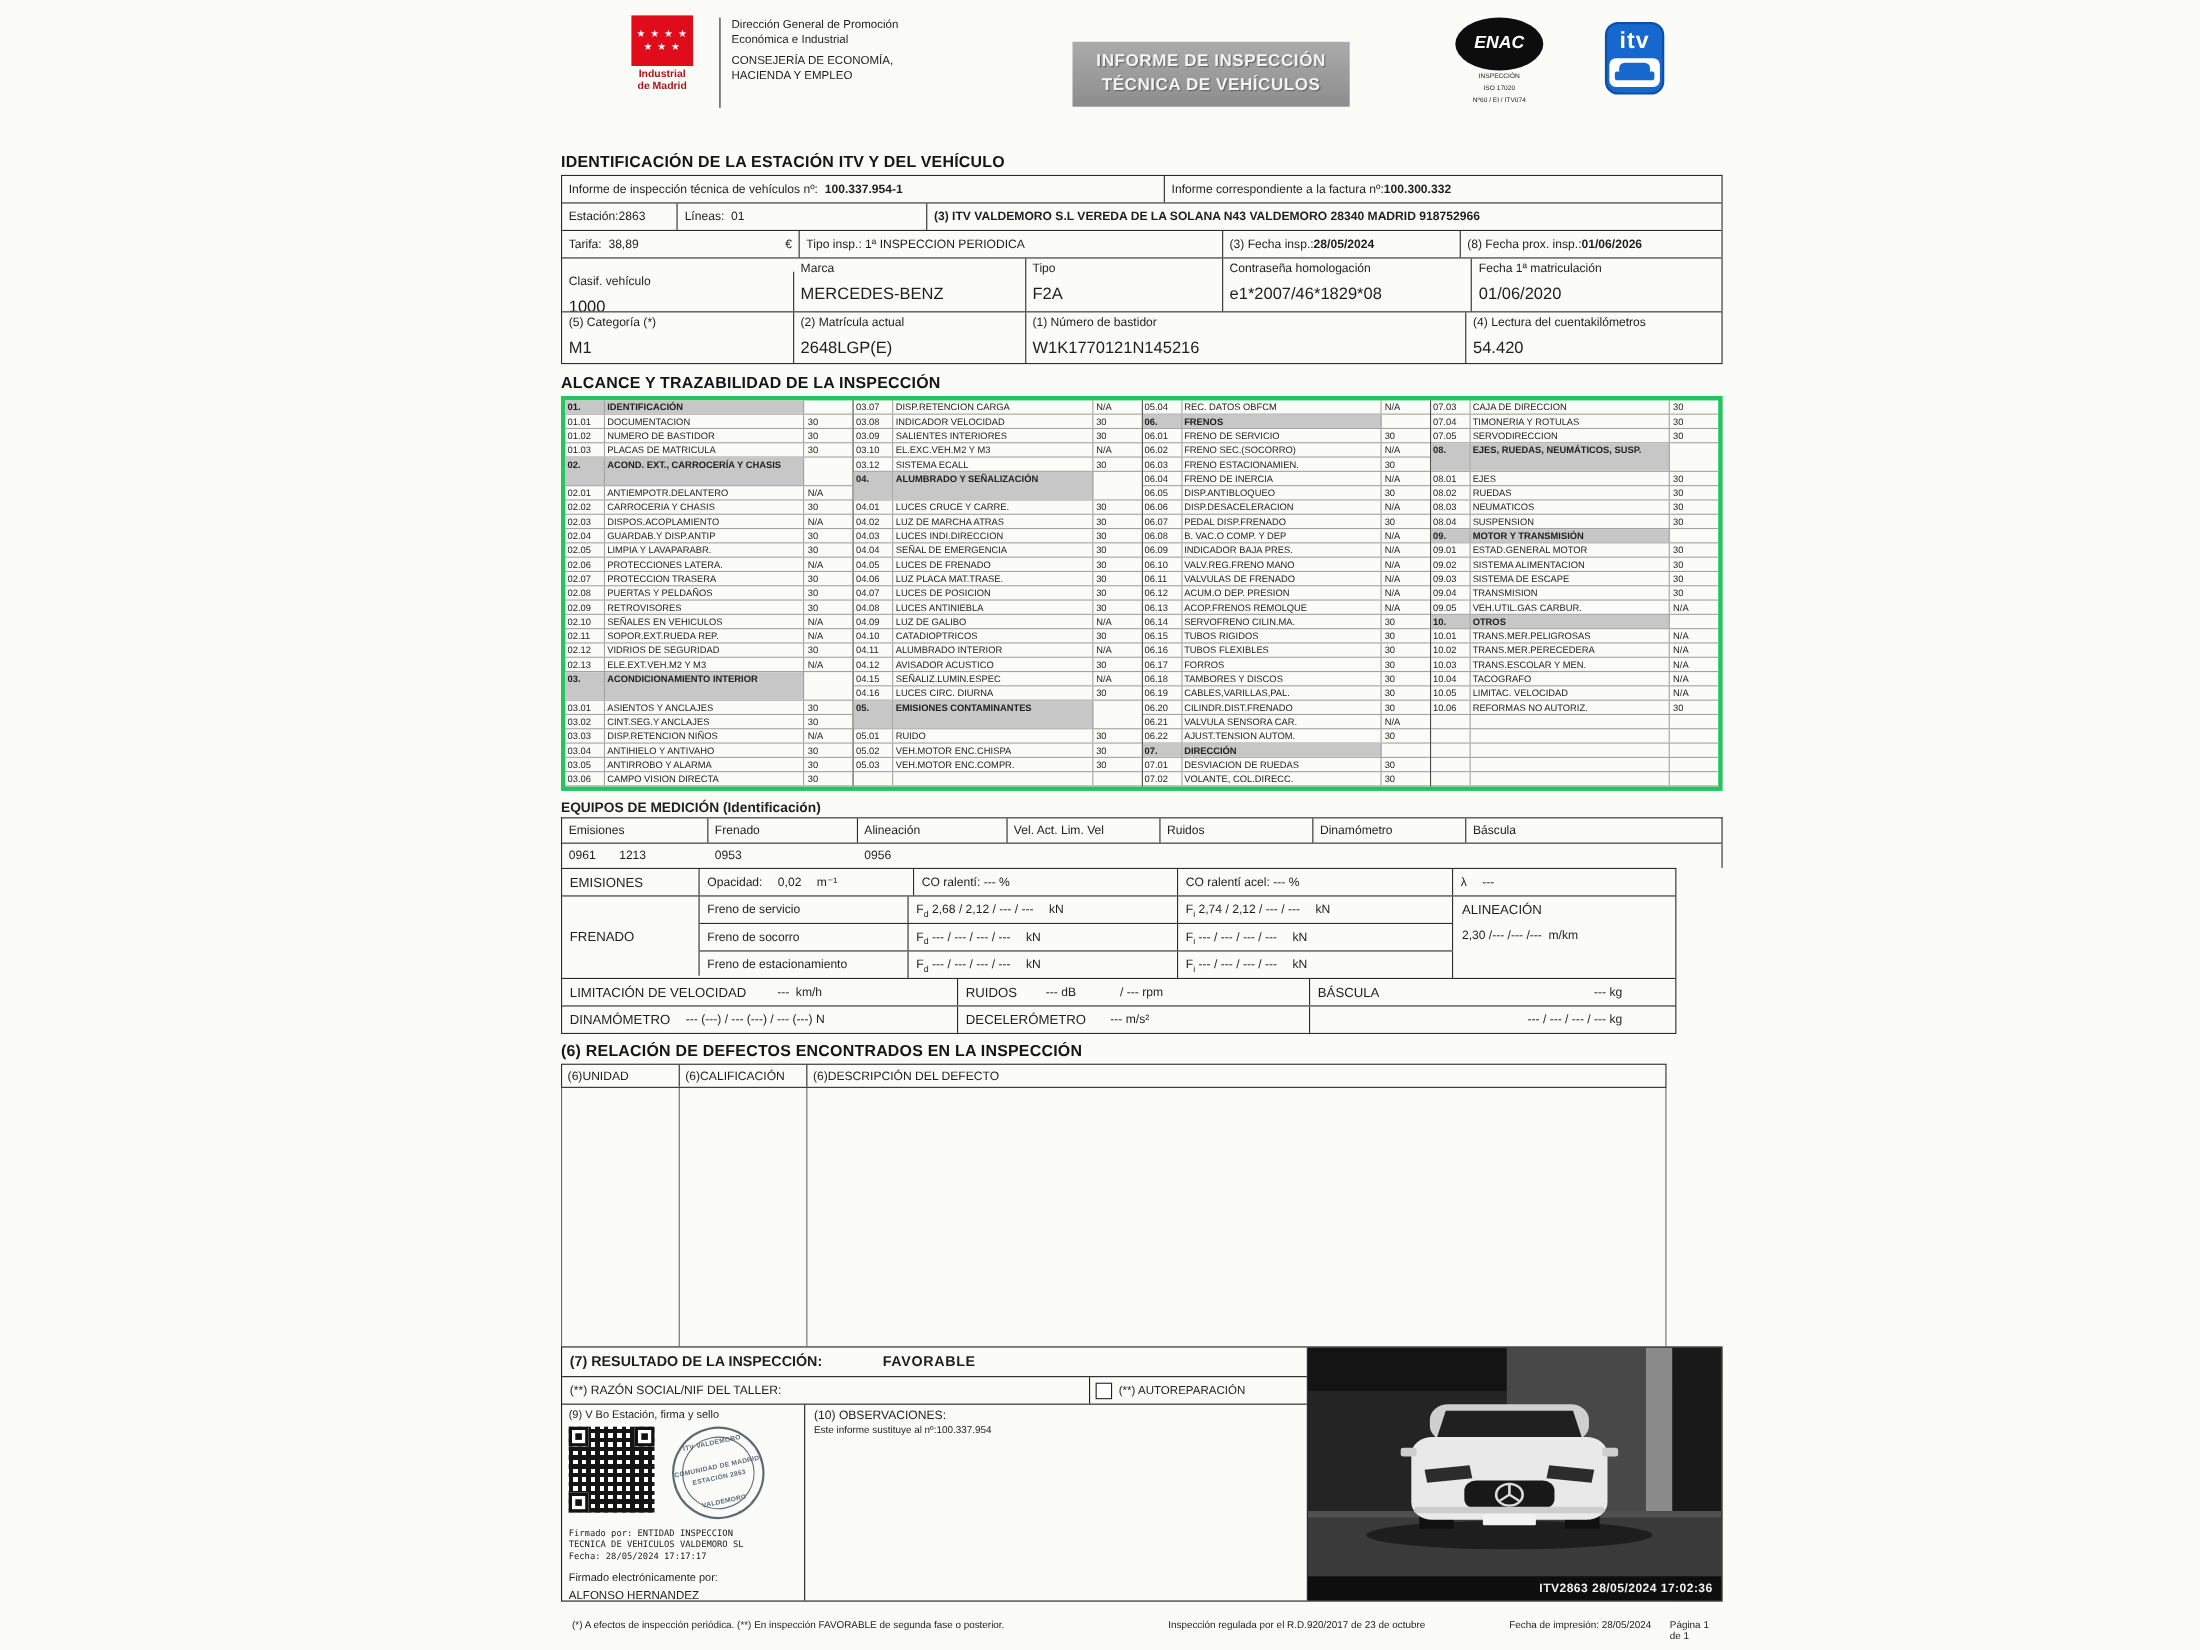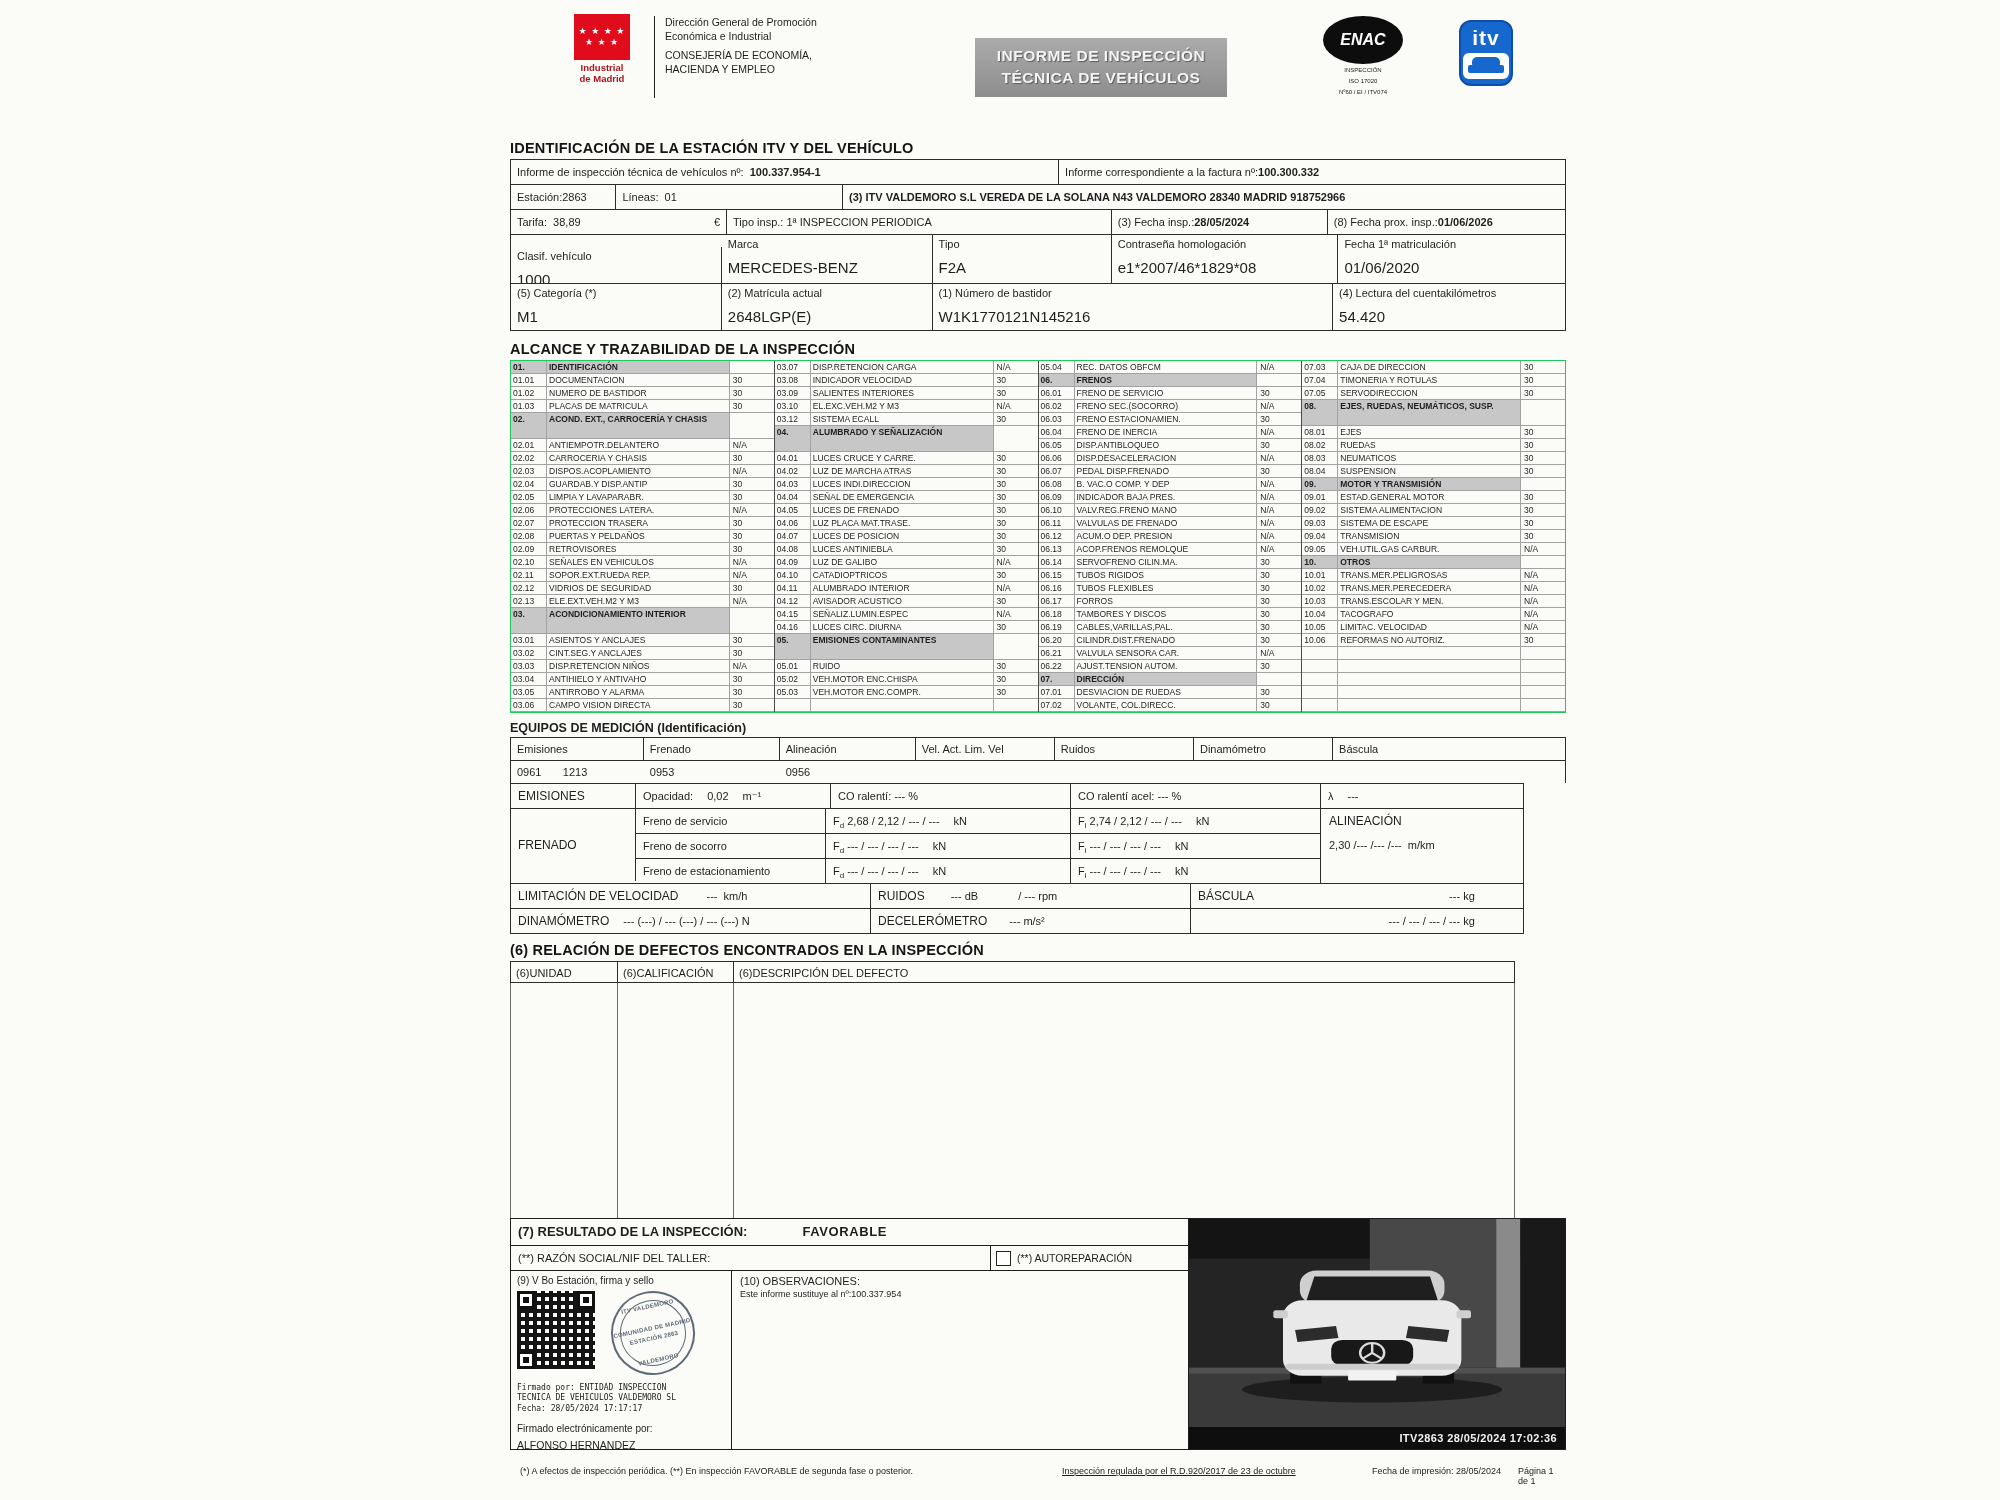--- a/index.html
+++ b/index.html
@@ -63,21 +63,21 @@
   .rD .id-cell:nth-child(4){width:21.5%;}
   .rD .id-cell:nth-child(5){flex:1;}
   .rE .id-cell:nth-child(1){width:20%;}
   .rE .id-cell:nth-child(2){width:20%;}
   .rE .id-cell:nth-child(3){width:38%;}
   .rE .id-cell:nth-child(4){flex:1;}
   .fl{font-size:11px;}
   .fv{margin-top:9px;font-size:15px;}
 
   
-  .scope-grid{display:flex;border:1px solid #22c55e;margin-bottom:8px;}
+  .scope-grid{display:flex;border:4px solid #22c55e;margin-bottom:8px;}
   .scope-col{flex:1;border-right:1px solid #4a4a4a;}
   .scope-col:last-child{border-right:none;}
   .scope-row{display:flex;height:13px;box-sizing:border-box;border-bottom:1px solid #a2a2a2;font-size:8.5px;line-height:12px;}
   .scope-row.h2{height:26px;}
   .sc{box-sizing:border-box;overflow:hidden;white-space:nowrap;}
   .sc.code{width:36px;padding-left:2px;border-right:1px solid #a2a2a2;}
   .sc.lab{flex:1;padding-left:2px;border-right:1px solid #a2a2a2;}
   .sc.val{width:44px;padding-left:3px;}
   .hdr .code,.hdr .lab{background:#c7c7c7;font-weight:bold;}
   .h2 .lab{white-space:normal;line-height:12px;}
@@ -174,21 +174,21 @@
   .obs-text{font-size:9px;margin-top:2px;}
   .result-photo{width:376px;position:relative;overflow:hidden;background:#161616;flex:none;}
   .photo-svg{position:absolute;inset:0;width:100%;height:100%;}
   .photo-caption-bar{position:absolute;left:0;right:0;bottom:0;height:22px;background:rgba(8,8,8,.88);
       display:flex;align-items:center;justify-content:flex-end;padding-right:8px;box-sizing:border-box;}
   .photo-caption{color:#f2f2f2;font-size:11px;font-weight:bold;letter-spacing:.4px;}
 
   
   .footer{position:relative;height:14px;margin-top:16px;font-size:9px;color:#222;}
   .fnote1{position:absolute;left:10px;}
-  .fnote2{position:absolute;left:552px;text-decoration:underline;}
+  .fnote2{position:absolute;left:552px;}
   .fprint{position:absolute;left:862px;}
   .fpage{position:absolute;left:1008px;}
 </style>
 </head>
 <body>
 
 <div class="doc">
 
   <div class="header">
     <div class="madrid-wrap">

